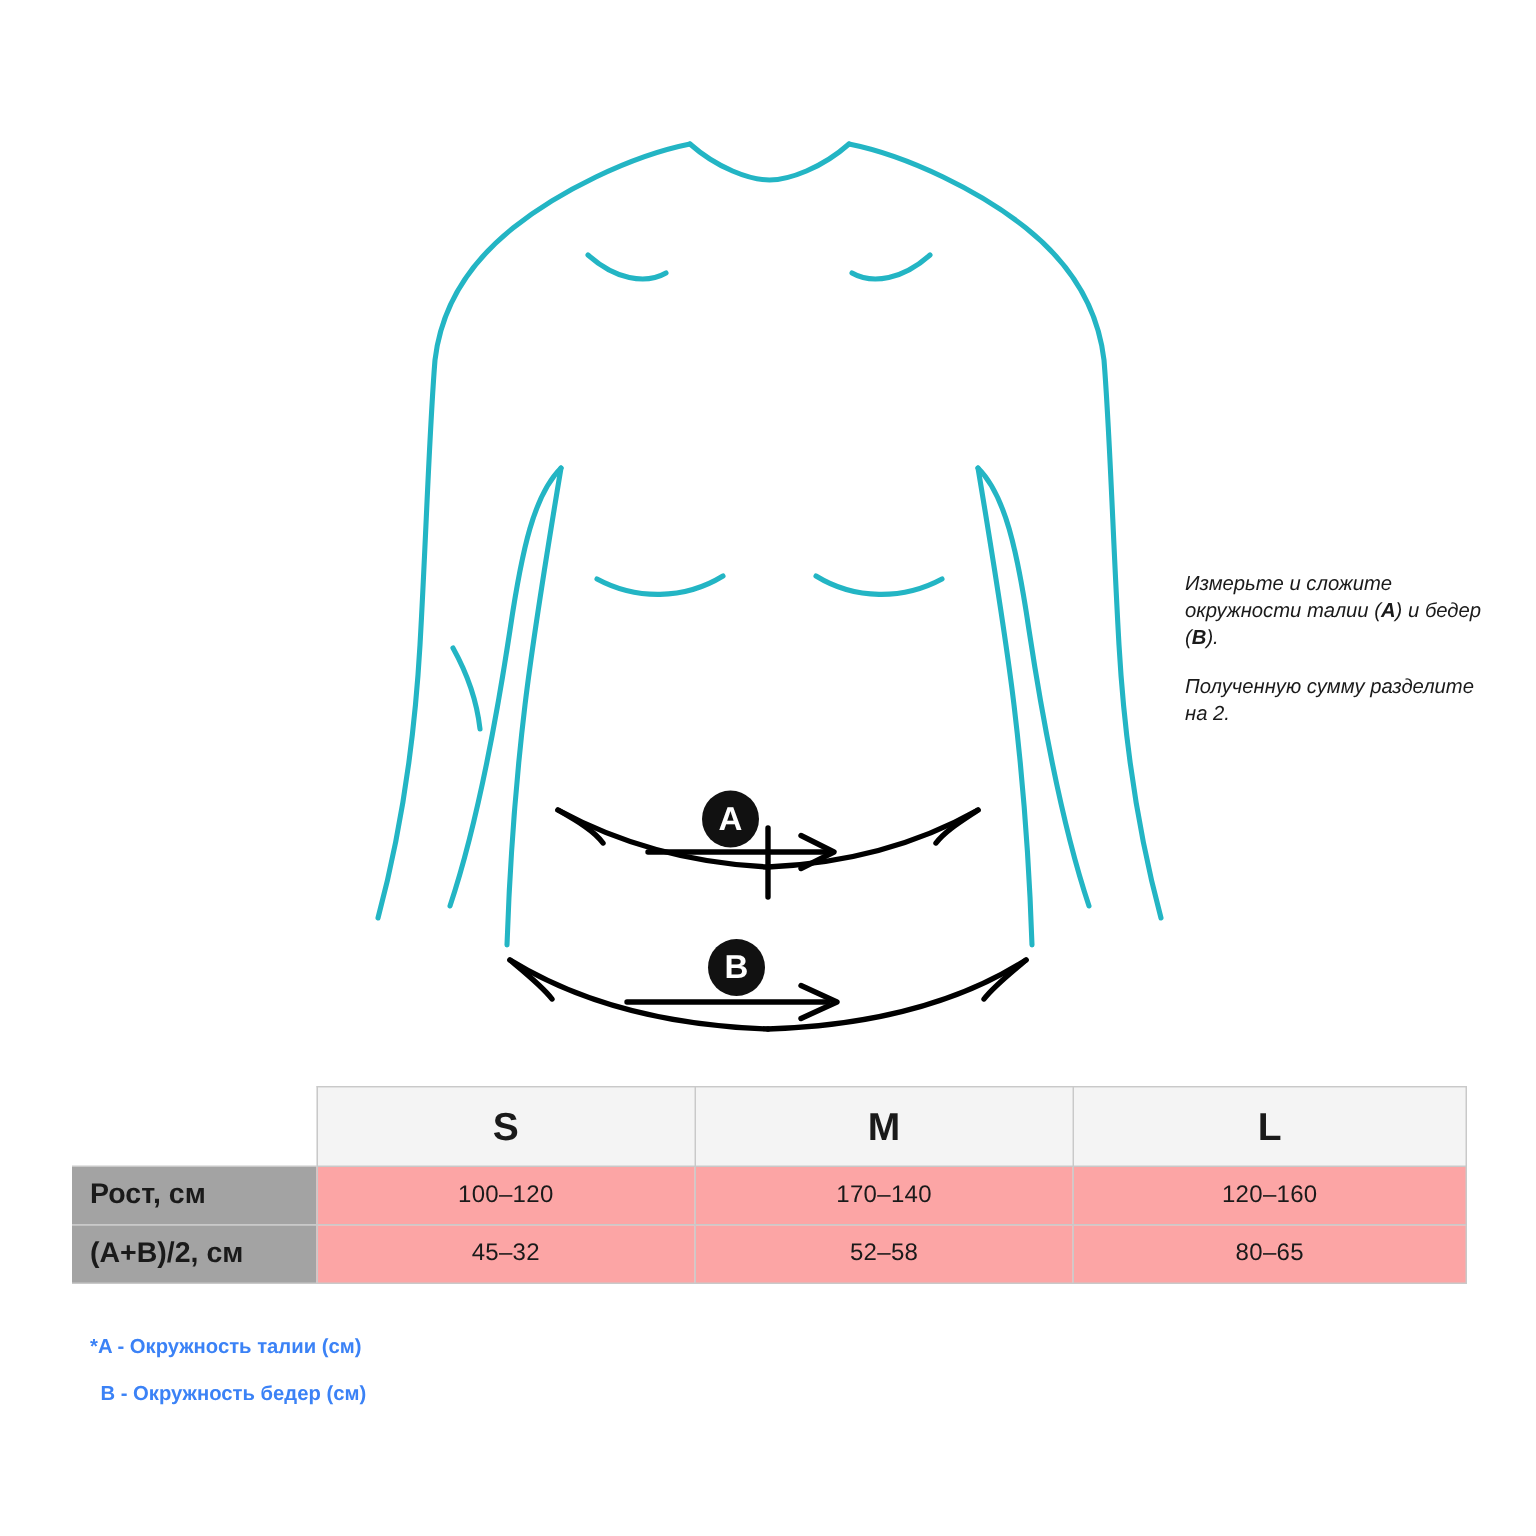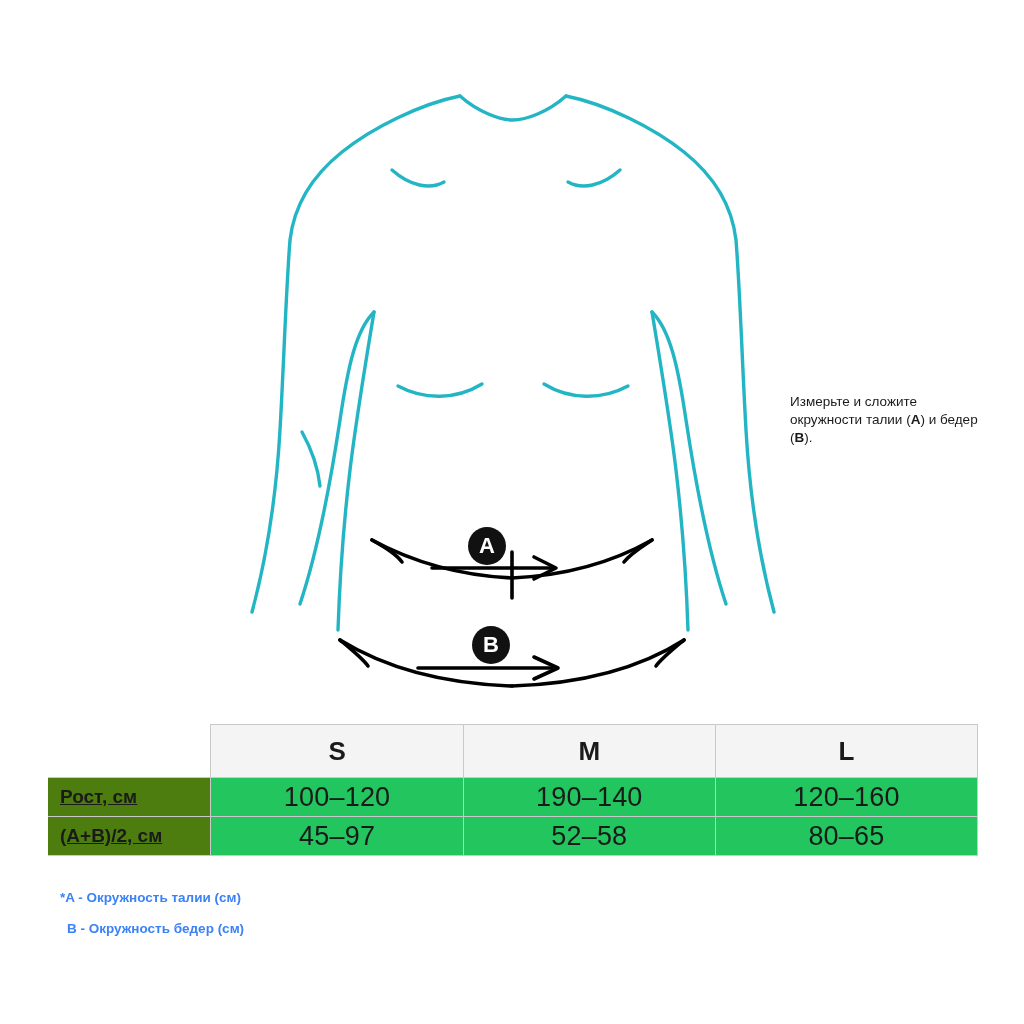--- a/index.html
+++ b/index.html
@@ -28,25 +28,26 @@
     height: 720px;
   }
   .figure-area svg {
     display: block;
   }
 
   
   .instructions {
     position: absolute;
     left: 790px;
-    top: 393px;
+    top: 380px;
     width: 200px;
     font-size: 13.5px;
     line-height: 1.35;
     color: #1a1a1a;
+    font-style: italic;
   }
   .instructions p {
     margin: 0 0 14px 0;
   }
   .instructions b {
     font-weight: bold;
   }
 
   
   .size-table {
@@ -75,26 +76,25 @@
     background: #ffffff;
     border: none;
   }
   .size-table tbody td.rowhead {
     text-align: left;
     padding-left: 12px;
     font-weight: bold;
     font-size: 19px;
     border-left: none;
     width: 152px;
-    background: #4d7c0f;
-    text-decoration: underline;
+    background: #a3a3a3;
   }
   .size-table tbody tr td.val {
-    background: #22c55e;
-    font-size: 27px;
+    background: #fca5a5;
+    font-size: 16px;
     letter-spacing: 0.2px;
   }
   .size-table col.c1 { width: 152px; }
   .size-table col.c2 { width: 256px; }
   .size-table col.c3 { width: 256px; }
   .size-table col.c4 { width: 266px; }
 
   
   .footnotes {
     position: absolute;
@@ -172,20 +172,21 @@
       </g>
       <g>
         <circle cx="491" cy="645" r="19" fill="#111111"></circle>
         <text x="491" y="652" text-anchor="middle" font-family="Liberation Sans, sans-serif" font-size="22" font-weight="bold" fill="#ffffff">B</text>
       </g>
     </svg>
   </div>
 
   <div class="instructions">
     <p><span>Измерьте и сложите окружности талии (</span><b>A</b><span>)</span> <span>и бедер (</span><b>B</b><span>).</span></p>
+    <p>Полученную сумму разделите на 2.</p>
   </div>
 
   <table class="size-table">
     <colgroup>
       <col class="c1">
         <col class="c2">
         <col class="c3">
         <col class="c4">
     </colgroup>
     <thead>
@@ -193,26 +194,26 @@
         <th class="corner"></th>
         <th>S</th>
         <th>M</th>
         <th>L</th>
       </tr>
     </thead>
     <tbody>
       <tr>
         <td class="rowhead">Рост, см</td>
         <td class="val">100–120</td>
-        <td class="val">190–140</td>
+        <td class="val">170–140</td>
         <td class="val">120–160</td>
       </tr>
       <tr>
         <td class="rowhead">(A+B)/2, см</td>
-        <td class="val">45–97</td>
+        <td class="val">45–32</td>
         <td class="val">52–58</td>
         <td class="val">80–65</td>
       </tr>
     </tbody>
   </table>
 
   <div class="footnotes">
     <div>*A - Окружность талии (см)</div>
     <div>B - Окружность бедер (см)</div>
   </div>

